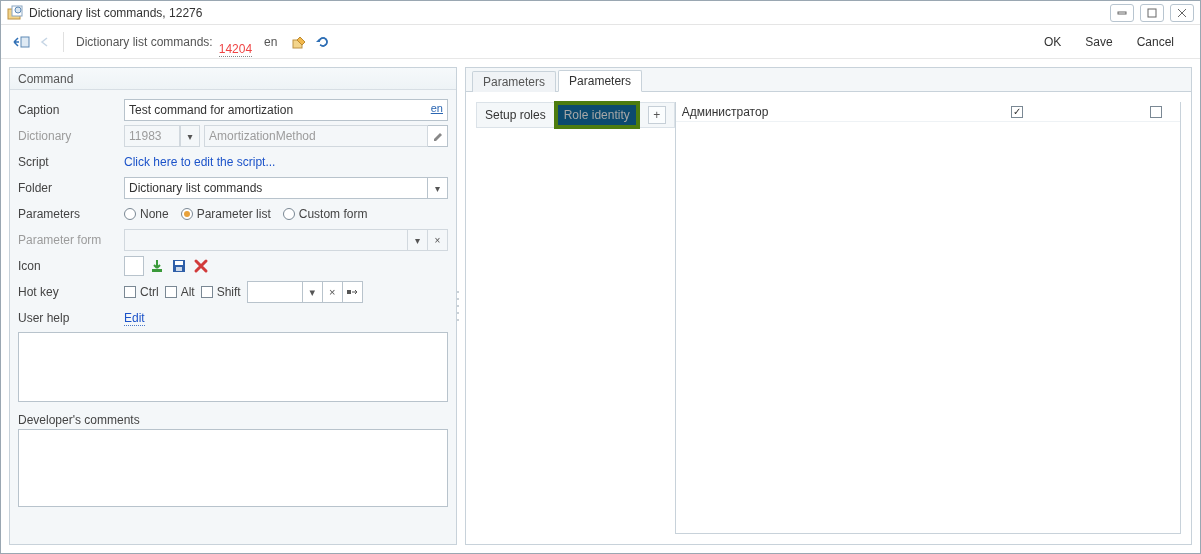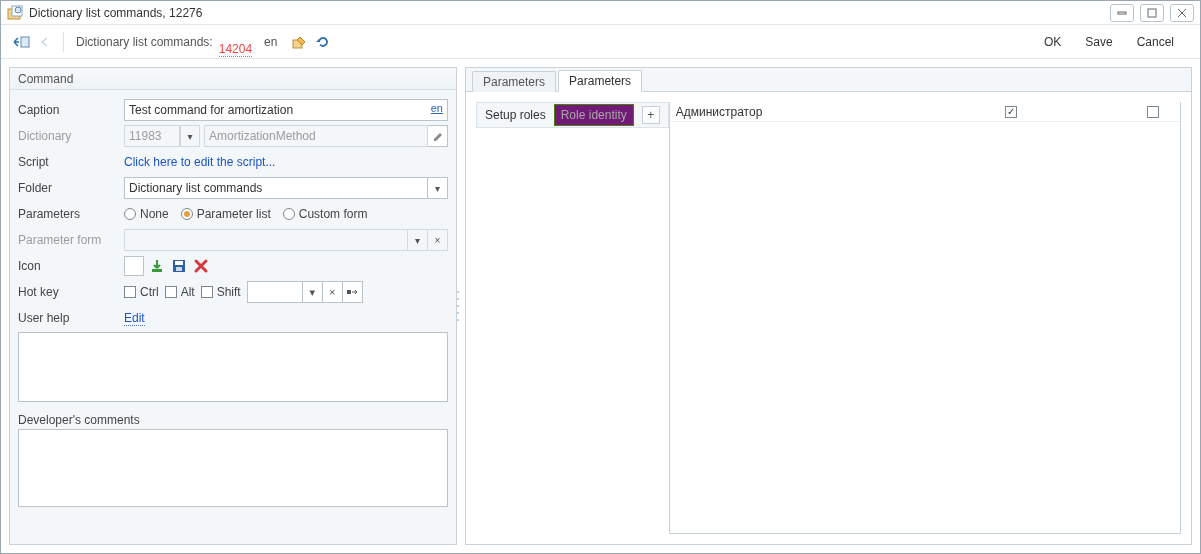--- a/index.html
+++ b/index.html
@@ -50,21 +50,21 @@
   .x-btn { width:20px; height:22px; border:1px solid #b8c3cc; border-left:none; display:flex; align-items:center; justify-content:center; font-size:11px; color:#555; background:#fff;}
   .drag-handle { position:absolute; right:-5px; top:50%; transform:translateY(-50%); width:6px; height:30px; display:flex; flex-direction:column; justify-content:space-between; }
   .drag-handle span{ width:2px; height:2px; background:#b9c2ca; border-radius:50%; margin:0 auto;}
   
   .panel-right { flex:1; border:1px solid #c8d2da; background:#fff; display:flex; flex-direction:column; }
   .tabs { display:flex; align-items:flex-end; height:24px; padding-left:6px; background:#f4f7f9; border-bottom:1px solid #c8d2da; gap:2px;}
   .tab { padding:3px 10px; border:1px solid #c8d2da; border-bottom:none; background:#f0f3f6; color:#555; border-radius:2px 2px 0 0; position:relative; top:1px;}
   .tab.active { background:#fff; color:#333; border-bottom:1px solid #fff;}
   .right-body { padding:10px; flex:1; display:flex; flex-direction:row;}
   .roles-bar { height:26px; background:#f4f7f9; border:1px solid #dbe2e8; display:flex; align-items:center; padding:0 8px; gap:8px;}
-  .roles-bar .ident { border:1px solid #4d7c0f; color:#a7a7a7; padding:3px 6px; background:#701a75;}
+  .roles-bar .ident { border:4px solid #4d7c0f; color:#a7a7a7; padding:3px 6px; background:#0c4a6e;}
   .plus-btn { width:18px; height:18px; border:1px solid #c6cfd7; display:flex; align-items:center; justify-content:center; background:#fbfdfe; color:#555; font-size:12px;}
   .grid { border:1px solid #c8d2da; flex:1; display:flex; flex-direction:column; margin-top:0; border-top:none;}
   .grid-head { display:flex; height:20px; background:#f4f7f9; border-bottom:1px solid #dbe2e8;}
   .gh { border-right:1px solid #dbe2e8; padding:2px 6px; color:#555; display:flex; align-items:center;}
   .gh.role{ width:227px;} .gh.allow{ width:229px;} .gh.revoke{ flex:1; border-right:none;}
   .grid-row { display:flex; height:20px; border-bottom:1px solid #eef2f5; align-items:center;}
   .gc { padding:0 6px; display:flex; align-items:center; justify-content:flex-start;}
   .gc.role{ width:227px;} .gc.allow{ width:229px; justify-content:center;} .gc.revoke{ flex:1; justify-content:center;}
   .cbox { width:12px; height:12px; border:1px solid #7a8894; background:#fff; display:flex; align-items:center; justify-content:center; font-size:10px; color:#333;}
   .cbox.checked::after{content:"✓"; line-height:10px;}

